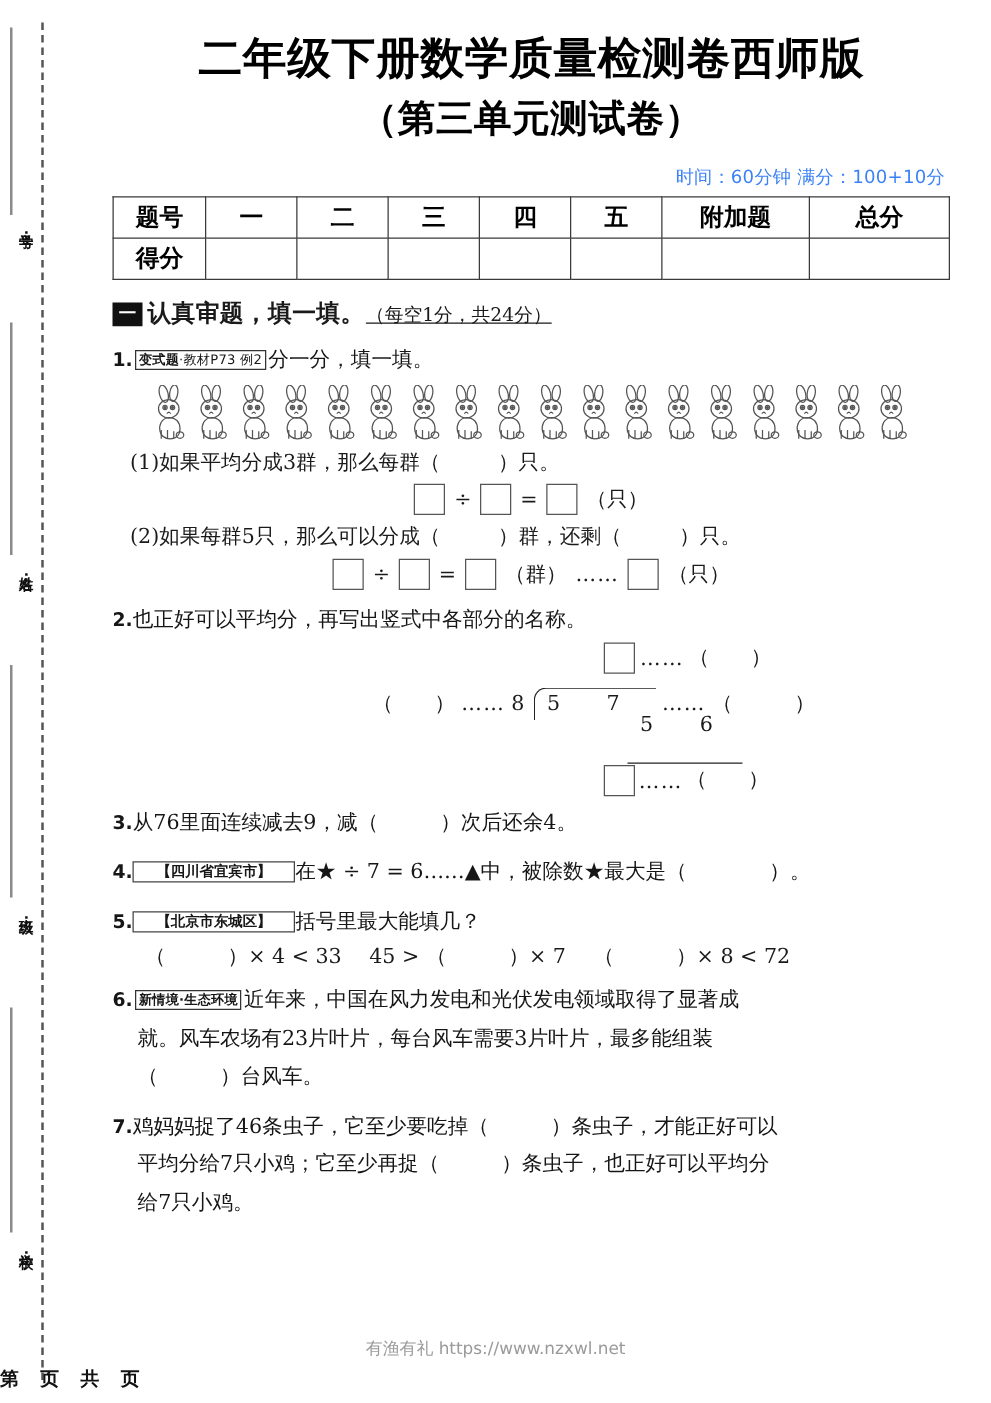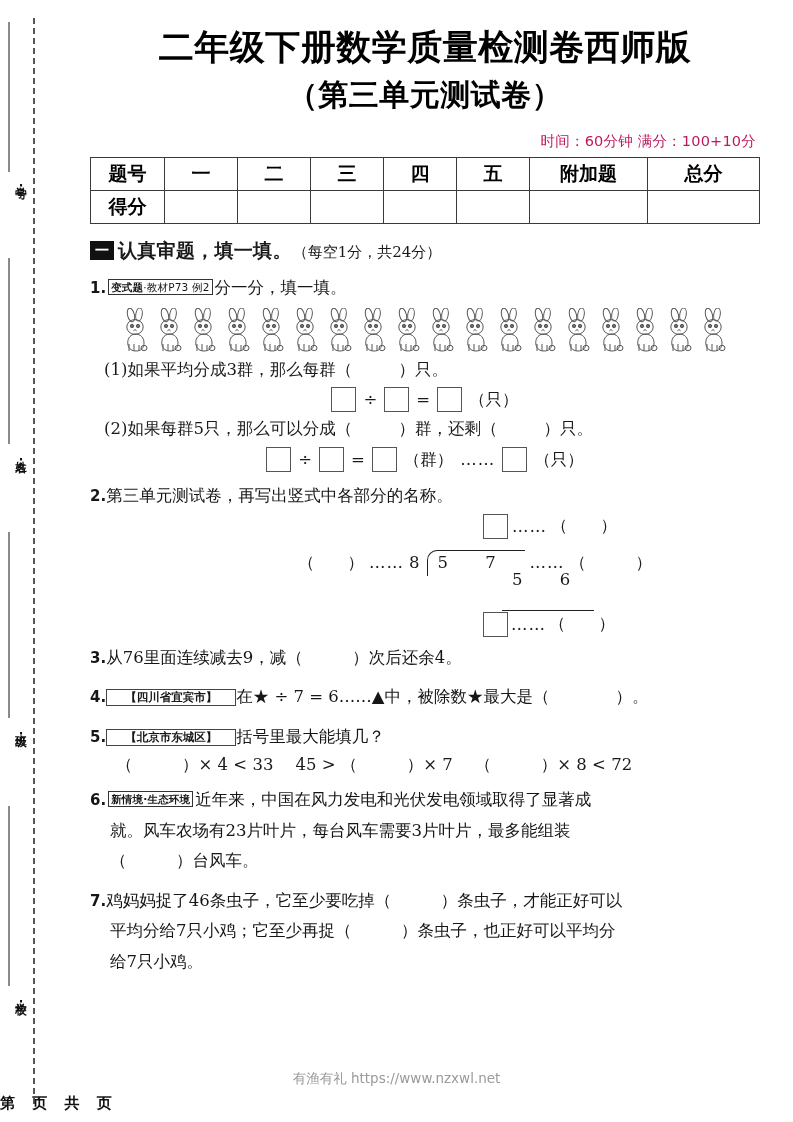--- a/index.html
+++ b/index.html
@@ -73,21 +73,21 @@
     font-size: 30px;
     letter-spacing: 0.5px;
     margin-top: 8px;
     color: #000;
   }
 
   .meta-line {
     text-align: right;
     font-family: "DejaVu Sans", "Liberation Sans", sans-serif;
     font-size: 14.5px;
-    color: #be185d;
+    color: #3b82f6;
     margin-top: 16px;
     padding-right: 4px;
     letter-spacing: 0.2px;
   }
 
   table.score-table {
     width: 100%;
     border-collapse: collapse;
     margin-top: 6px;
     table-layout: fixed;
@@ -126,20 +126,21 @@
   .sec-title {
     font-size: 19px;
     font-weight: 700;
     letter-spacing: 0.3px;
   }
   .sec-points {
     font-family: "DejaVu Serif", "Liberation Serif", serif;
     font-size: 15px;
     font-weight: 400;
     margin-left: 1px;
+    text-decoration: underline;
   }
 
   
   .q {
     font-size: 16.5px;
     line-height: 1.85;
     margin-top: 9px;
     color: #161616;
   }
   .q-num { font-weight: 700; font-family: "DejaVu Sans","Liberation Sans",sans-serif; font-size:15px; }
@@ -588,21 +589,21 @@
     <span class="fillbox"></span>
     <span>=</span>
     <span class="fillbox"></span>
     <span>（群）</span>
     <span class="dots">……</span>
     <span class="fillbox"></span>
     <span>（只）</span>
   </div>
 
   <div class="q">
-    <span class="q-num">2.</span><span>第三单元测试卷，再写出竖式中各部分的名称。</span>
+    <span class="q-num">2.</span><span>也正好可以平均分，再写出竖式中各部分的名称。</span>
   </div>
 
   <div class="ld-wrap">
     <div class="ld-quot">
       <span class="fillbox"></span>
       <span class="dots">……</span>
       <span>（　　）</span>
     </div>
 
     <div class="ld-row2">

